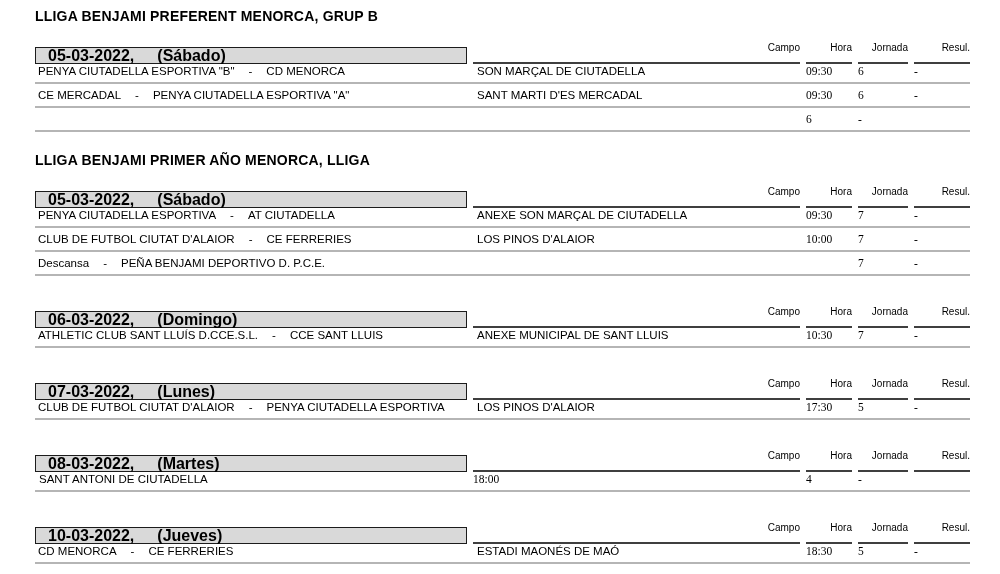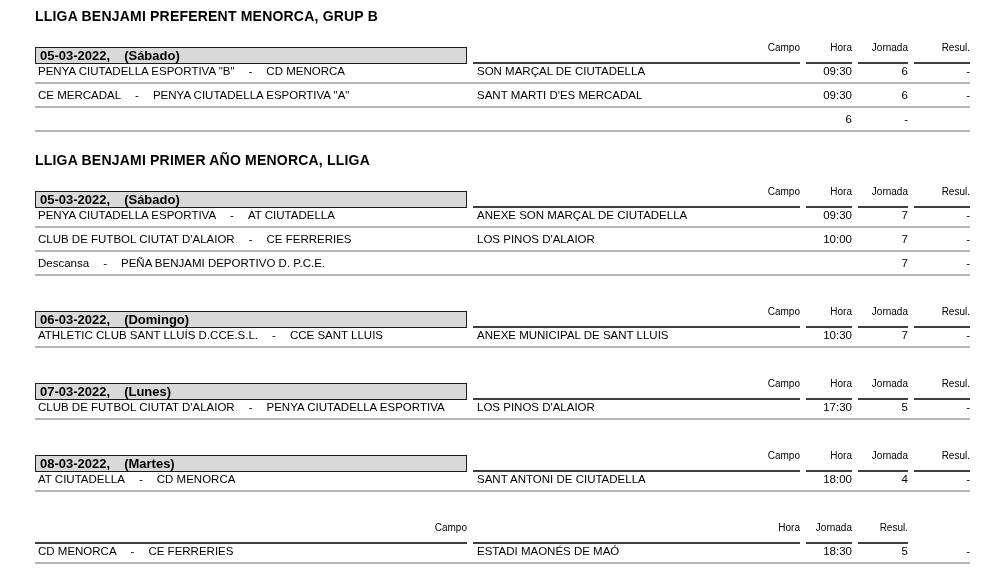--- a/index.html
+++ b/index.html
@@ -33,43 +33,43 @@
   }
   .blocks .block{margin-top:18px;}
   .blocks .block + .block{margin-top:30px;}
 
   .hdr{height:18px;align-items:end;}
   .date-box{
     background:var(--box-fill);
     border:1px solid var(--box-border);
     height:17px;
     display:flex;align-items:center;
-    padding:0 4px;
-    font-size:13px;font-weight:bold;
+    padding:0 12px;
+    font-size:16px;font-weight:bold;
     white-space:nowrap;
   }
-  .date-box .day{margin-left:14px;}
+  .date-box .day{margin-left:23px;}
   .col-h{
     text-align:right;
     font-size:10px;font-weight:normal;
     border-bottom:2px solid var(--header-rule);
     padding-bottom:8px;
     line-height:12px;
     white-space:nowrap;
   }
 
   .row{
     height:24px;align-items:center;
     border-bottom:2px solid var(--row-rule);
     font-size:11.5px;line-height:14px;
   }
   .match{padding-left:3px;white-space:nowrap;overflow:hidden;}
   .dash{display:inline-block;margin:0 14px;}
   .cell-campo{padding-left:4px;white-space:nowrap;overflow:hidden;}
-  .cell-center{text-align:right;white-space:nowrap;}
+  .cell-center{text-align:left;white-space:nowrap;font-family:Liberation Serif, serif;}
 </style>
 </head>
 <body>
 
 <div class="page">
 
   <div class="section">
     <div class="section-title">LLIGA BENJAMI PREFERENT MENORCA, GRUP B</div>
     <div class="blocks">
         <div class="block">
@@ -186,29 +186,32 @@
       <div class="date-box">
         <span class="date">08-03-2022,</span>
         <span class="day">(Martes)</span>
       </div>
       <div class="col-h">Campo</div>
       <div class="col-h">Hora</div>
       <div class="col-h">Jornada</div>
       <div class="col-h">Resul.</div>
     </div>
   <div class="row">
-    <div class="match"><span>AT CIUTADELLA</span><span class="dash">-</span><span>CD MENORCA</span></div>
     <div class="cell-campo">SANT ANTONI DE CIUTADELLA</div>
     <div class="cell-center">18:00</div>
     <div class="cell-center">4</div>
     <div class="cell-center">-</div>
   </div>
         </div>
         <div class="block">
     <div class="hdr">
+      <div class="date-box">
+        <span class="date">10-03-2022,</span>
+        <span class="day">(Jueves)</span>
+      </div>
       <div class="col-h">Campo</div>
       <div class="col-h">Hora</div>
       <div class="col-h">Jornada</div>
       <div class="col-h">Resul.</div>
     </div>
   <div class="row">
     <div class="match"><span>CD MENORCA</span><span class="dash">-</span><span>CE FERRERIES</span></div>
     <div class="cell-campo">ESTADI MAONÉS DE MAÓ</div>
     <div class="cell-center">18:30</div>
     <div class="cell-center">5</div>

